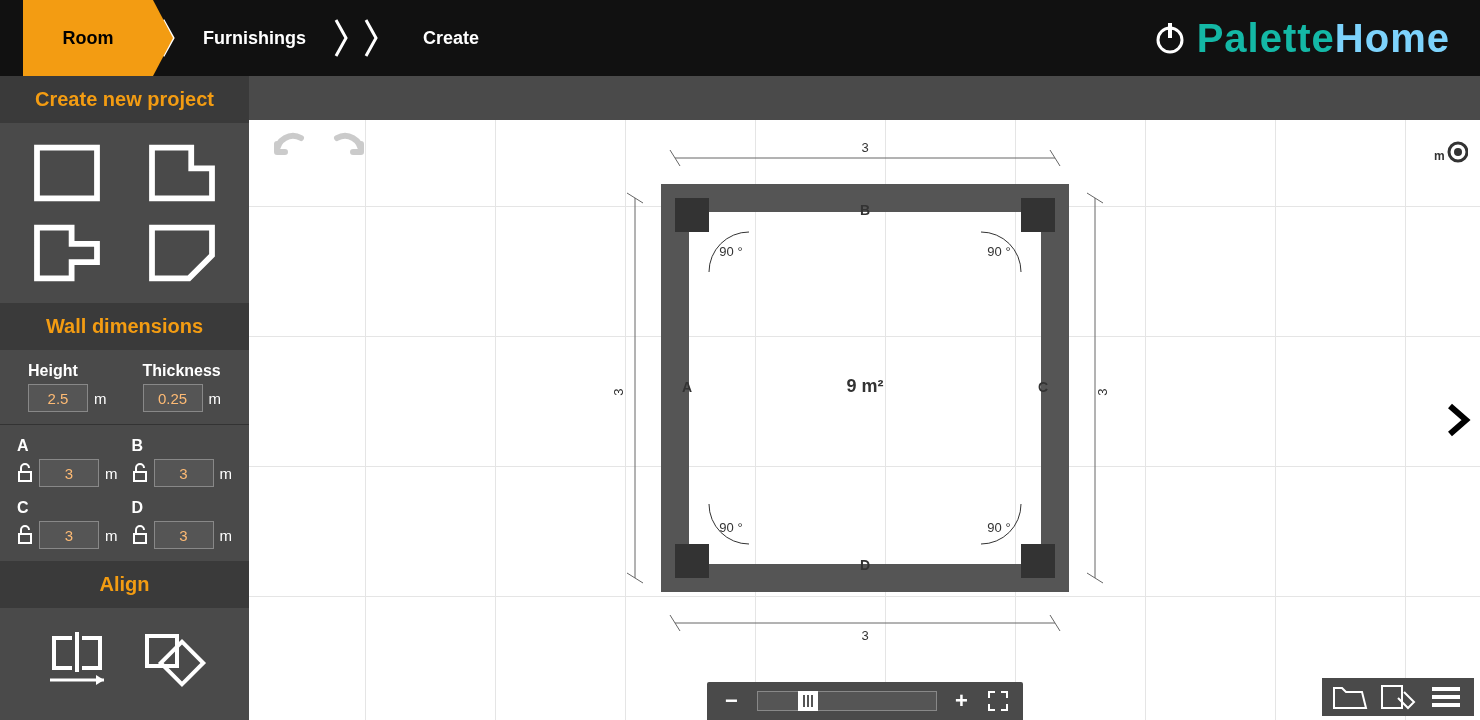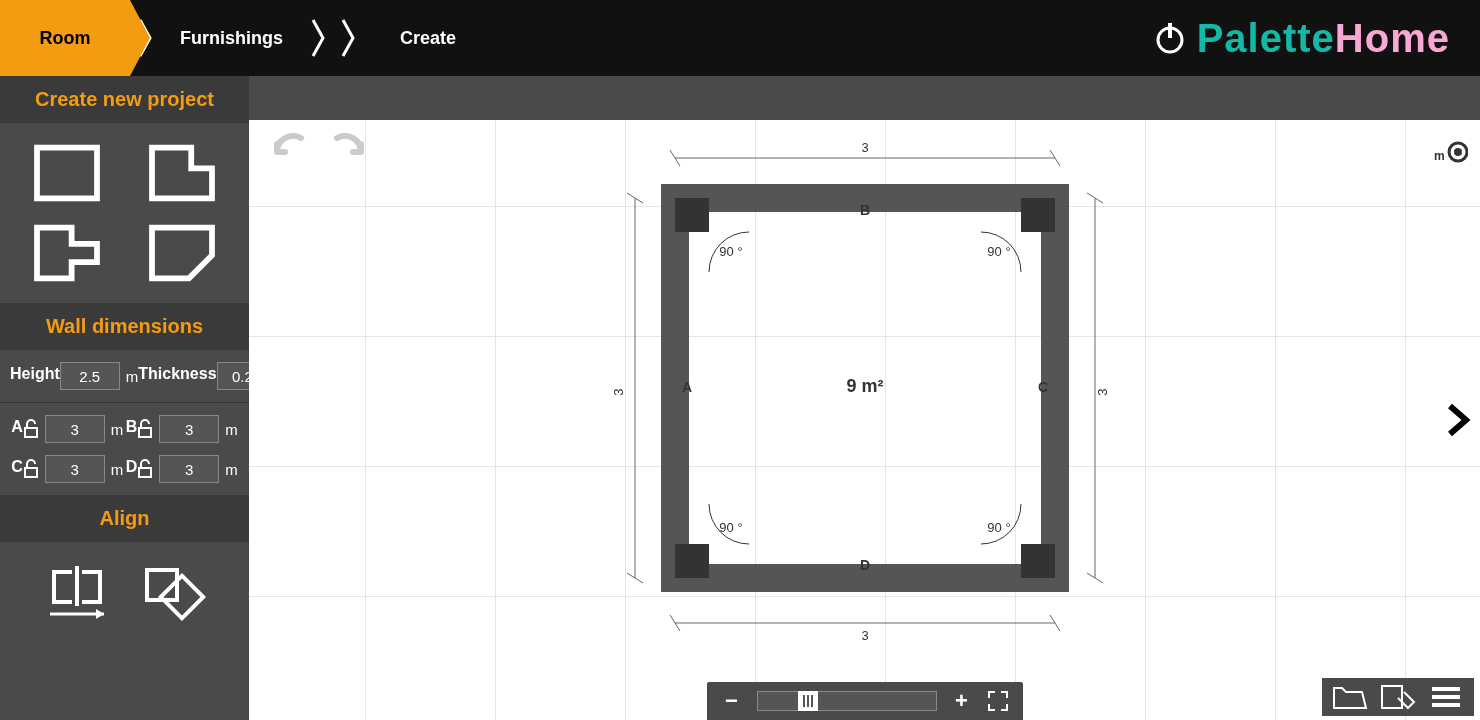--- a/index.html
+++ b/index.html
@@ -1,47 +1,47 @@
 <!DOCTYPE html>
 <html><head>
 <meta charset="utf-8">
 <style>
 * { box-sizing: border-box; margin: 0; padding: 0; font-family: Arial, Helvetica, sans-serif; }
 html, body { width: 1480px; height: 720px; overflow: hidden; background: #000; }
 body { display: flex; flex-direction: column; }
 
 
-.header { height: 76px; background: #111; display: flex; align-items: center; color: #fff; position: relative; }
+.header { height: 76px; background: #111; display: flex; align-items: center; color: #fff; position: relative; padding-left: 23px; }
 .nav-step { display: flex; align-items: center; justify-content: center; min-width: 130px; height: 76px; text-align: center; font-size: 18px; font-weight: 700; padding: 0 20px; position: relative; cursor: pointer; }
 .nav-step.active { background: #f39c12; color: #000; }
 .nav-step.active::after { content: ""; position: absolute; right: -20px; top: 0; width: 0; height: 0; border-left: 20px solid #f39c12; border-top: 38px solid transparent; border-bottom: 38px solid transparent; z-index: 2; }
 .nav-sep { width: 30px; display: flex; align-items: center; justify-content: center; }
 .nav-sep svg { width: 14px; height: 40px; }
 .nav-multi { line-height: 1.2; }
 .logo-area { margin-left: auto; display: flex; align-items: center; padding-right: 30px; gap: 10px; }
 .logo-power { width: 34px; height: 34px; }
 .logo-text { font-size: 40px; font-weight: 700; letter-spacing: 1px; }
 .logo-text .p1 { color: #14b8a6; }
-.logo-text .p2 { color: #f9a8d4; }
+.logo-text .p2 { color: #7dd3fc; }
 
 
 .body-area { flex: 1; display: flex; position: relative; background: #4a4a4a; }
 .sidebar { width: 249px; display: flex; flex-direction: column; background: #4a4a4a; }
 .section-label { color: #f39c12; font-size: 20px; font-weight: 700; text-align: center; padding: 12px 0; background: #3a3a3a; }
 .section-body { background: #4a4a4a; }
 
 .shapes-grid { display: grid; grid-template-columns: 1fr 1fr; gap: 20px 40px; padding: 20px 30px; justify-items: center; }
 .shape-item { width: 70px; height: 60px; cursor: pointer; }
 .shape-item svg { width: 100%; height: 100%; }
 
 .dim-pair { display: flex; justify-content: space-around; padding: 6px 10px; }
-.dim-col { display: flex; flex-direction: row; align-items: center; color: #fff; }
+.dim-col { display: flex; flex-direction: column; color: #fff; }
 .dim-label { font-size: 16px; font-weight: 700; margin-bottom: 4px; }
 .dim-row { display: flex; align-items: center; gap: 6px; }
-.dim-input { width: 60px; height: 28px; background: #555; border: 1px solid #888; color: #ffffff; text-align: center; font-size: 15px; }
+.dim-input { width: 60px; height: 28px; background: #555; border: 1px solid #888; color: #fdba74; text-align: center; font-size: 15px; }
 .dim-unit { color: #fff; font-size: 15px; }
 .lock-icon { width: 16px; height: 20px; }
 .dim-section-divider { height: 1px; background: #333; margin: 6px 0; }
 
 .align-body { display: flex; justify-content: space-around; padding: 20px 30px 30px 30px; }
 .align-item { width: 70px; height: 60px; cursor: pointer; }
 .align-item svg { width: 100%; height: 100%; }
 
 
 .canvas { flex: 1; background: #fff; position: relative; overflow: hidden; border-top: 44px solid #4a4a4a; }

